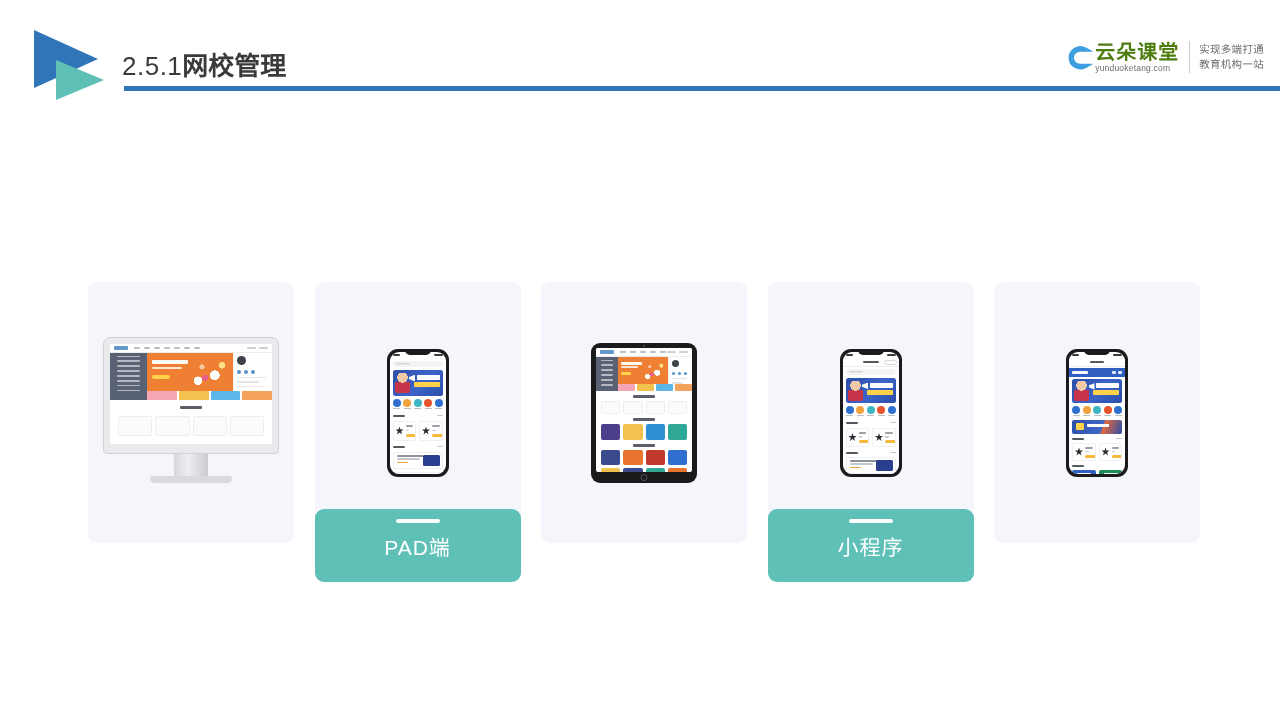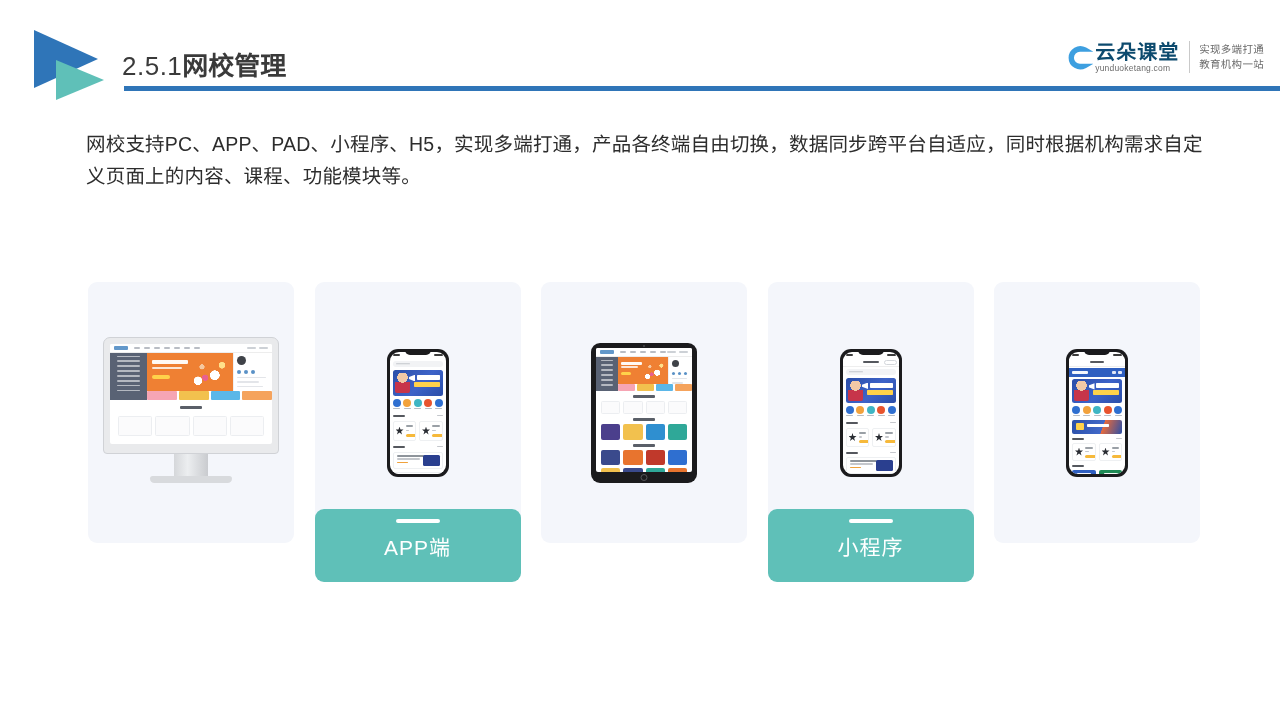--- a/index.html
+++ b/index.html
@@ -81,21 +81,21 @@
   }
   .brand-words {
     display: flex;
     flex-direction: column;
     justify-content: center;
     margin-right: 10px;
   }
   .brand-cn {
     font-size: 20px;
     font-weight: bold;
-    color: #0c4a6e;
+    color: #4d7c0f;
     letter-spacing: 1px;
     line-height: 22px;
   }
   .brand-en {
     font-size: 8.5px;
     color: #6b6b6b;
     letter-spacing: 0.2px;
     line-height: 11px;
   }
   .brand-div {
@@ -473,21 +473,20 @@
         <span class="brand-en">yunduoketang.com</span>
       </div>
       <div class="brand-div"></div>
       <div class="brand-tag">
         <div>实现多端打通</div>
         <div>教育机构一站</div>
       </div>
     </div>
   </div>
 
-  <p class="body-copy">网校支持PC、APP、PAD、小程序、H5，实现多端打通，产品各终端自由切换，数据同步跨平台自适应，同时根据机构需求自定义页面上的内容、课程、功能模块等。</p>
 
   <div class="card-row">
 
     <div class="card">
       <div class="card-bg"></div>
       <div class="device-stage">
         <div class="imac">
           <div class="imac-body">
             <div class="imac-screen">
               <div class="imac-cam"></div>
@@ -621,21 +620,21 @@
                   <i class="ls-l1"></i>
                   <i class="ls-l2"></i>
                   <i class="ls-l3"></i>
                   <i class="ls-th" style="background:#2a3f8f"></i>
                 </span>
               <span></span>
             </div>
           </div>
         </div>
       </div>
-      <div class="card-label">APP端</div>
+      <div class="card-label">PAD端</div>
     </div>
 
     <div class="card">
       <div class="card-bg"></div>
       <div class="device-stage">
         <div class="tablet">
           <div class="tablet-cam"></div>
           <div class="tablet-screen">
             <div class="w-nav">
               <span class="w-logo"></span>

